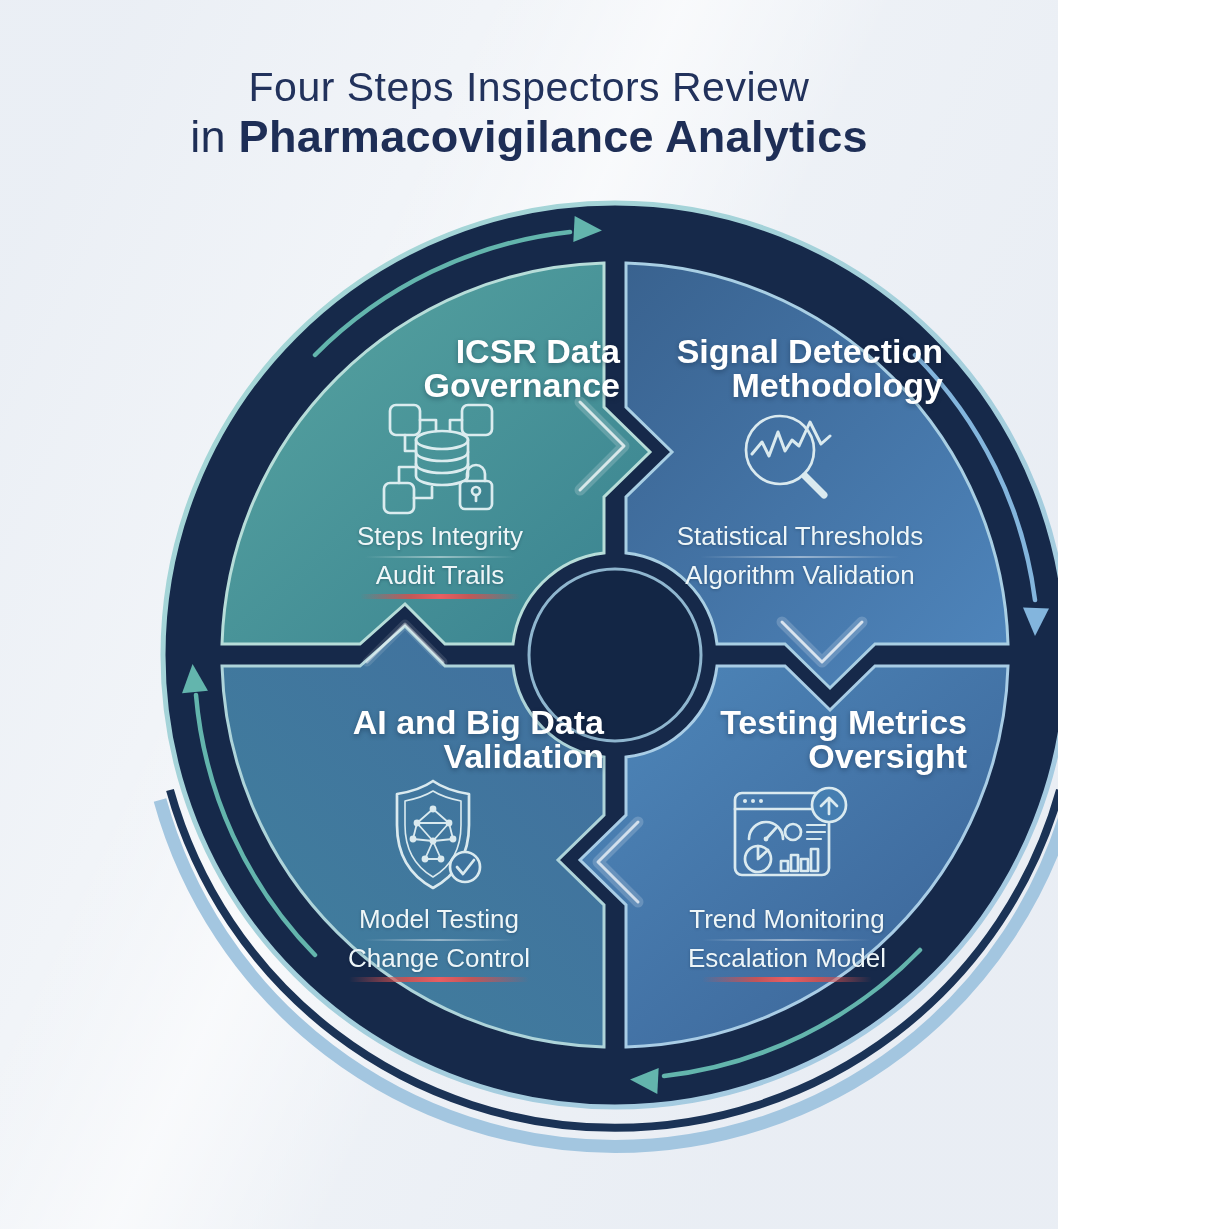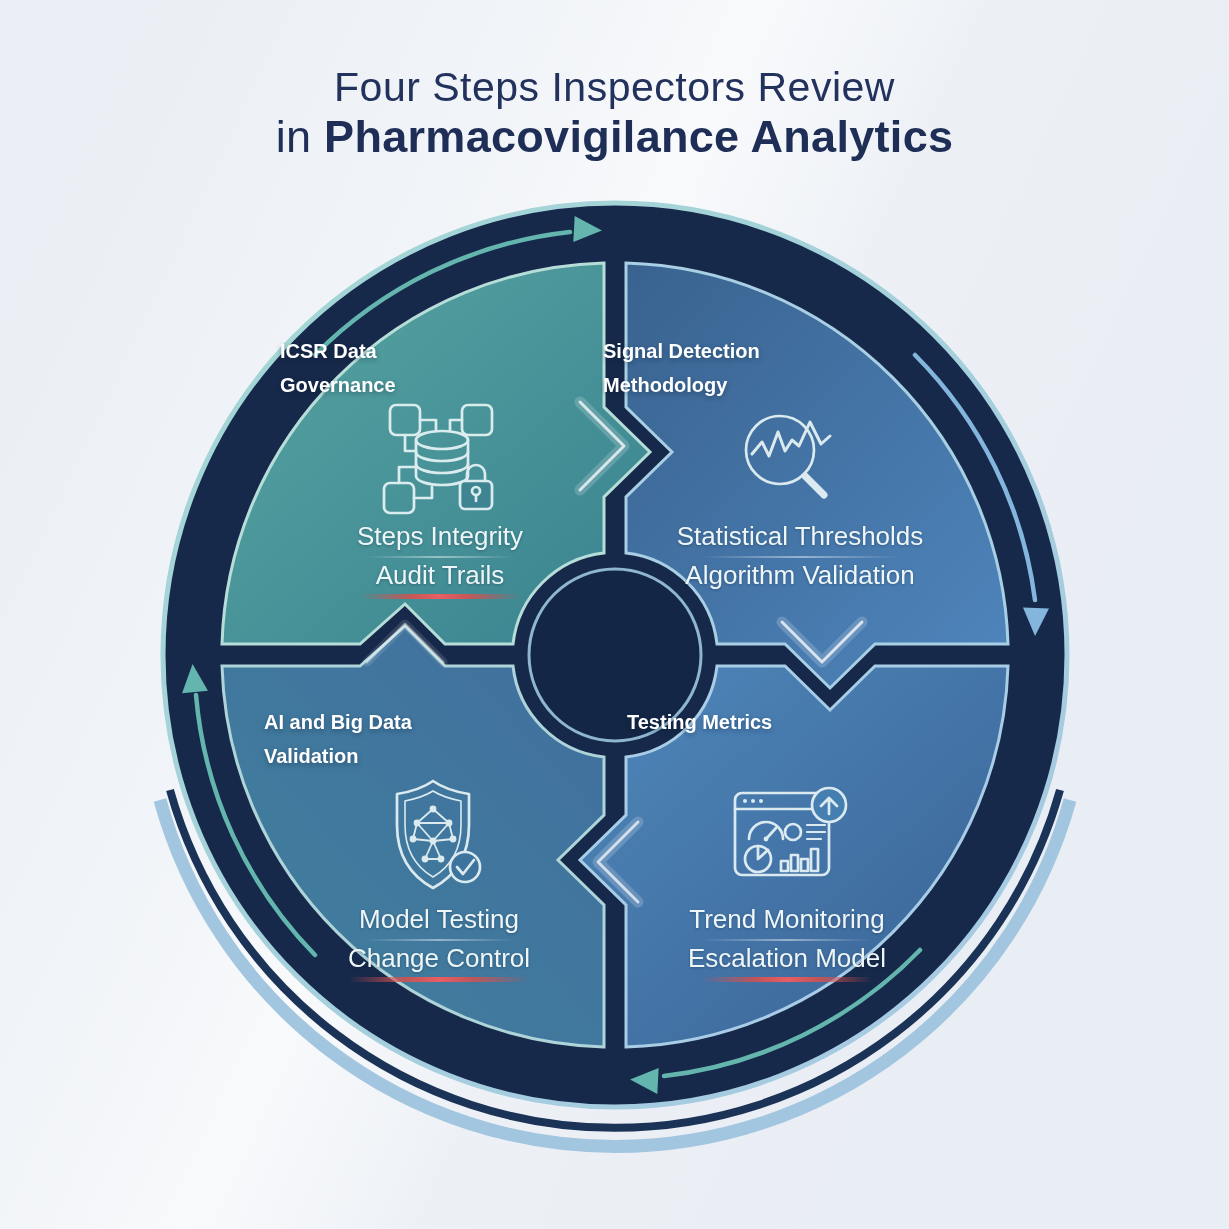--- a/index.html
+++ b/index.html
@@ -1,32 +1,32 @@
 <!DOCTYPE html>
 <html><head>
 <meta charset="utf-8">
 <style>
   html,body { margin:0; padding:0; }
   body { font-family:"Liberation Sans", sans-serif; }
   #stage {
-    position:relative; width:1229px; height:1229px; overflow:hidden;
+    position:relative; width:1058px; height:1229px; overflow:hidden;
     background:
       linear-gradient(115deg, rgba(255,255,255,0) 30%, rgba(255,255,255,.6) 42%, rgba(255,255,255,0) 55%),
       linear-gradient(115deg, rgba(205,215,230,.18) 8%, rgba(255,255,255,0) 30%, rgba(205,215,230,.22) 78%),
       #f1f4f8;
     text-decoration: underline;
   }
   #diagram-svg { position:absolute; left:0; top:0; }
   .title-wrap { position:absolute; left:0; right:0; top:64px; text-align:center; }
   .t1 { font-size:41px; font-weight:400; color:#22325c; letter-spacing:.5px; }
   .t2 { font-size:45px; font-weight:700; color:#1e2e56; letter-spacing:.3px; }
   .t2 .prefix { font-weight:400; }
   .q-heading {
-    position:absolute; transform:translateX(-50%); width:340px; text-align:left;
-    color:#ffffff; font-size:20px; font-weight:700; line-height:34px;
+    position:absolute; transform:translateX(-50%); width:340px; text-align:right;
+    color:#ffffff; font-size:34px; font-weight:700; line-height:34px;
     text-shadow:0 2px 5px rgba(8,25,50,.35);
   }
   .q-item {
     position:absolute; transform:translateX(-50%); white-space:nowrap;
     color:#eef6f8; font-size:26px; font-weight:400;
     text-shadow:0 1px 3px rgba(8,25,50,.3);
   }
   .divider {
     position:absolute; transform:translateX(-50%); height:2px;
     background:linear-gradient(90deg, rgba(255,255,255,0), rgba(255,255,255,.45), rgba(255,255,255,0));
@@ -213,19 +213,20 @@
     <div>AI and Big Data</div>
     <div>Validation</div>
   </div>
   <div class="q-item" style="left:439px; top:904px">Model Testing</div>
   <div class="divider" style="left:439px; top:939px; width:150px"></div>
   <div class="q-item" style="left:439px; top:943px">Change Control</div>
   <div class="accent" style="left:439px; top:977px; width:180px"></div>
 
   <div class="q-heading" style="left:797px; top:705px">
     <div>Testing Metrics</div>
+    <div>Oversight</div>
   </div>
   <div class="q-item" style="left:787px; top:904px">Trend Monitoring</div>
   <div class="divider" style="left:787px; top:939px; width:170px"></div>
   <div class="q-item" style="left:787px; top:943px">Escalation Model</div>
   <div class="accent" style="left:787px; top:977px; width:170px"></div>
 
 </div>
 
 </body></html>

